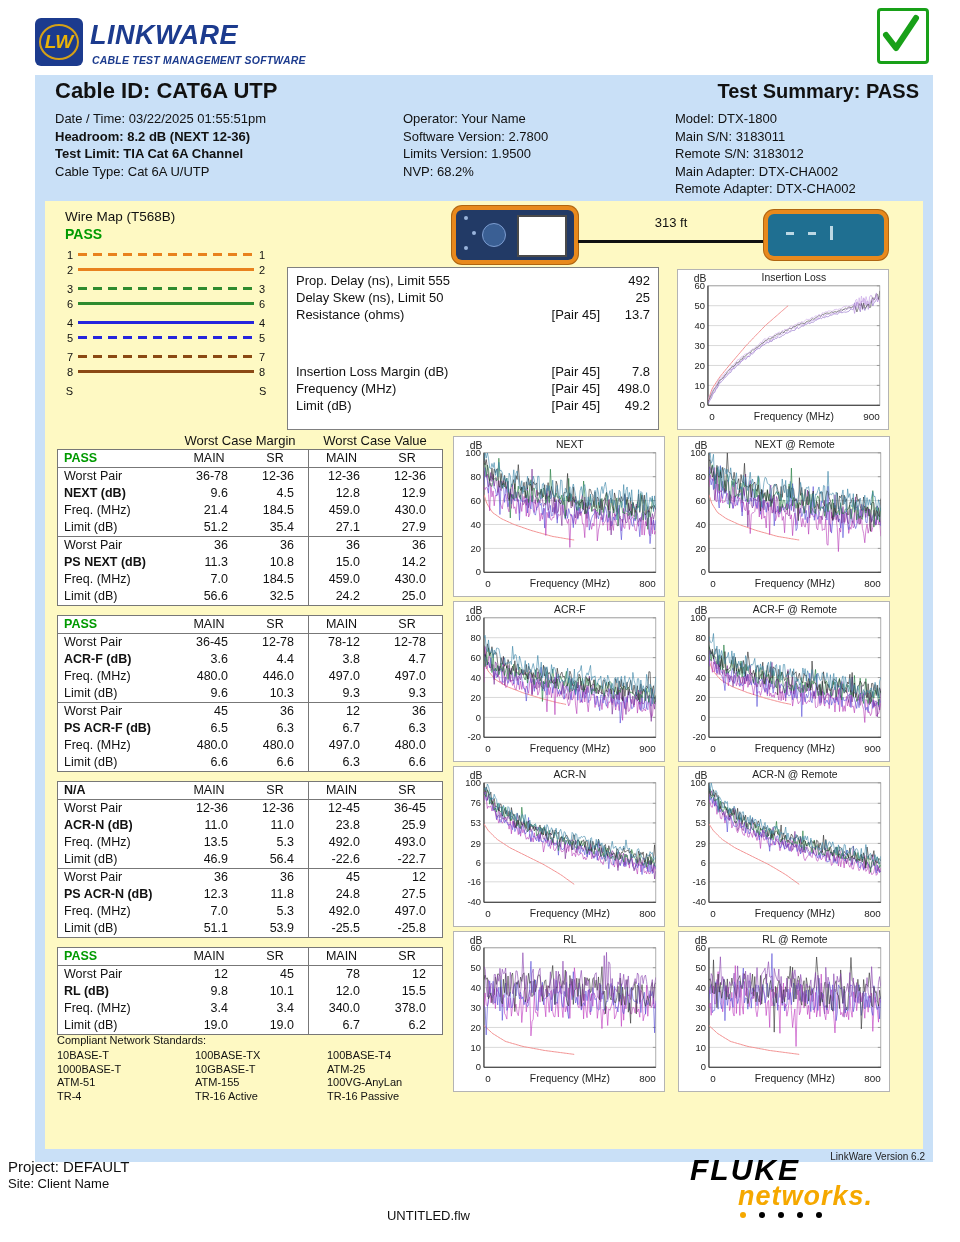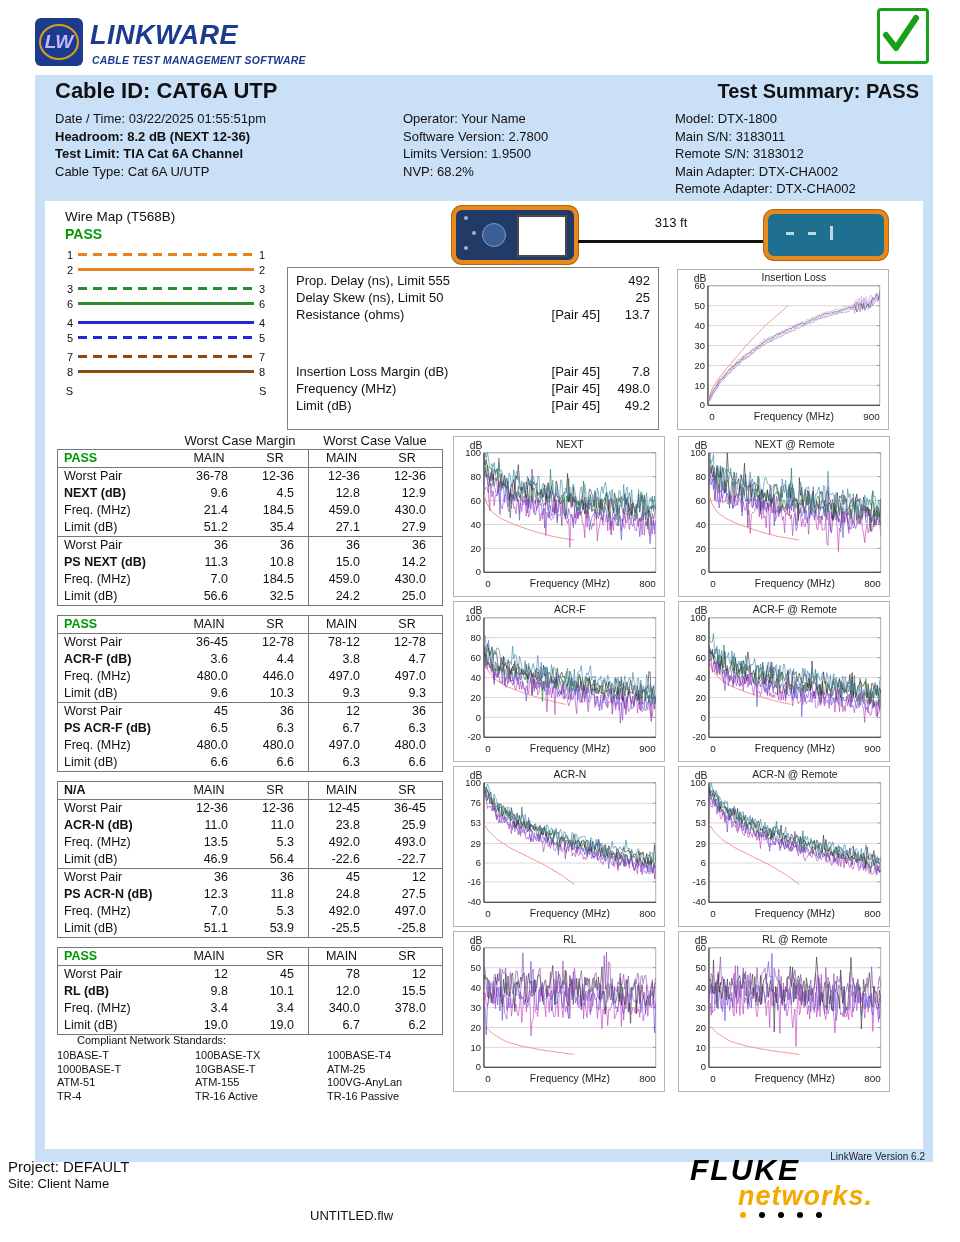--- a/index.html
+++ b/index.html
@@ -2,33 +2,33 @@
 <html><head>
 <meta charset="utf-8">
 <style>
   html,body{margin:0;padding:0;background:#fff;}
   .page{position:relative;width:960px;height:1242px;background:#fff;overflow:hidden;
         font-family:"Liberation Sans",sans-serif;color:#111;}
   
   .logo-badge{position:absolute;left:35px;top:18px;width:48px;height:48px;background:#1c3b8e;
       border-radius:6px;display:flex;align-items:center;justify-content:center;}
   .logo-badge .ring{position:absolute;left:4px;top:6px;right:4px;bottom:6px;border:2px solid #d4a017;border-radius:50%;}
-  .logo-badge span{color:#c4b5fd;font-weight:bold;font-style:italic;font-size:19px;z-index:1;}
+  .logo-badge span{color:#eab308;font-weight:bold;font-style:italic;font-size:19px;z-index:1;}
   .logo-title{position:absolute;left:90px;top:20px;font-size:27px;font-weight:bold;font-style:italic;color:#1c3b8e;letter-spacing:.5px;}
   .logo-sub{position:absolute;left:92px;top:54px;font-size:10.5px;font-weight:bold;font-style:italic;color:#1c3b8e;letter-spacing:.2px;}
   .check-box{position:absolute;left:877px;top:8px;width:46px;height:50px;border:3px solid #18a018;border-radius:4px;background:#fff;}
   
   .band{position:absolute;left:35px;top:75px;width:898px;height:126px;background:#c9e0f7;}
   .cable-id{position:absolute;left:20px;top:3px;font-size:22px;font-weight:bold;}
   .summary{position:absolute;right:14px;top:5px;font-size:20px;font-weight:bold;}
   .info-col{position:absolute;top:35px;font-size:13px;line-height:17.5px;}
   .info-col .b{font-weight:bold;}
   
   .frame{position:absolute;left:35px;top:201px;width:898px;height:961px;background:#c9e0f7;}
-  .content{position:absolute;left:10px;top:0;width:878px;height:948px;background:#ffffff;}
+  .content{position:absolute;left:10px;top:0;width:878px;height:948px;background:#fef9c3;}
   .lw-version{position:absolute;right:8px;bottom:0;font-size:10px;color:#222;}
   
   .wm-title{position:absolute;left:20px;top:8px;font-size:13.5px;}
   .wm-status{position:absolute;left:20px;top:25px;font-size:14px;font-weight:bold;color:#009a00;}
   .wiremap{position:absolute;left:14px;top:46px;width:214px;}
   .wm-row{display:flex;align-items:center;height:15px;font-size:11px;}
   .wm-gap{height:4px;}
   .wm-num{width:14px;text-align:right;margin-right:5px;}
   .wm-num.r{text-align:left;margin-right:0;margin-left:5px;}
   .wm-line{flex:1;height:3px;}
@@ -61,28 +61,28 @@
   .rt-row.head{border-bottom:1px solid #777;}
   .rt-row.sep{border-top:1px solid #777;}
   .rt-c{padding:0 6px;white-space:nowrap;overflow:hidden;}
   .rt-c.num{text-align:right;padding-right:14px;}
   .rt-c.ch{text-align:center;}
   .rt-c.vd{border-left:1px solid #777;}
   .rt-c.lbl-b{font-weight:bold;}
   .rt-status{font-weight:bold;}
   
   .standards{position:absolute;left:12px;top:833px;width:400px;}
-  .std-title{font-size:11px;margin-bottom:3px;margin-left:20px;}
+  .std-title{font-size:11px;margin-bottom:3px;}
   .std-grid{display:grid;grid-template-columns:138px 132px auto;font-size:11px;line-height:13.5px;}
   
   .tile{position:absolute;width:212px;height:161px;border:1px solid #b4b4b4;background:#fff;box-sizing:border-box;}
   
   .project{position:absolute;left:8px;top:1158px;font-size:15px;}
   .site{position:absolute;left:8px;top:1176px;font-size:13px;}
-  .filename{position:absolute;left:310px;top:1208px;width:160px;text-align:left;font-size:13px;}
+  .filename{position:absolute;left:310px;top:1208px;width:160px;text-align:right;font-size:13px;}
   .fluke{position:absolute;left:690px;top:1156px;width:235px;}
   .fluke-word{font-size:30px;font-weight:900;font-style:italic;letter-spacing:2px;color:#000;line-height:28px;}
   .networks-word{font-size:27px;font-style:italic;font-weight:bold;color:#f5a800;margin-left:48px;line-height:24px;letter-spacing:1px;}
   .dots{margin-left:50px;margin-top:4px;display:flex;gap:13px;}
   .dots i{width:6px;height:6px;border-radius:50%;background:#000;display:block;}
   .dots i.o{background:#f5a800;}
 </style>
 </head>
 <body>
 

